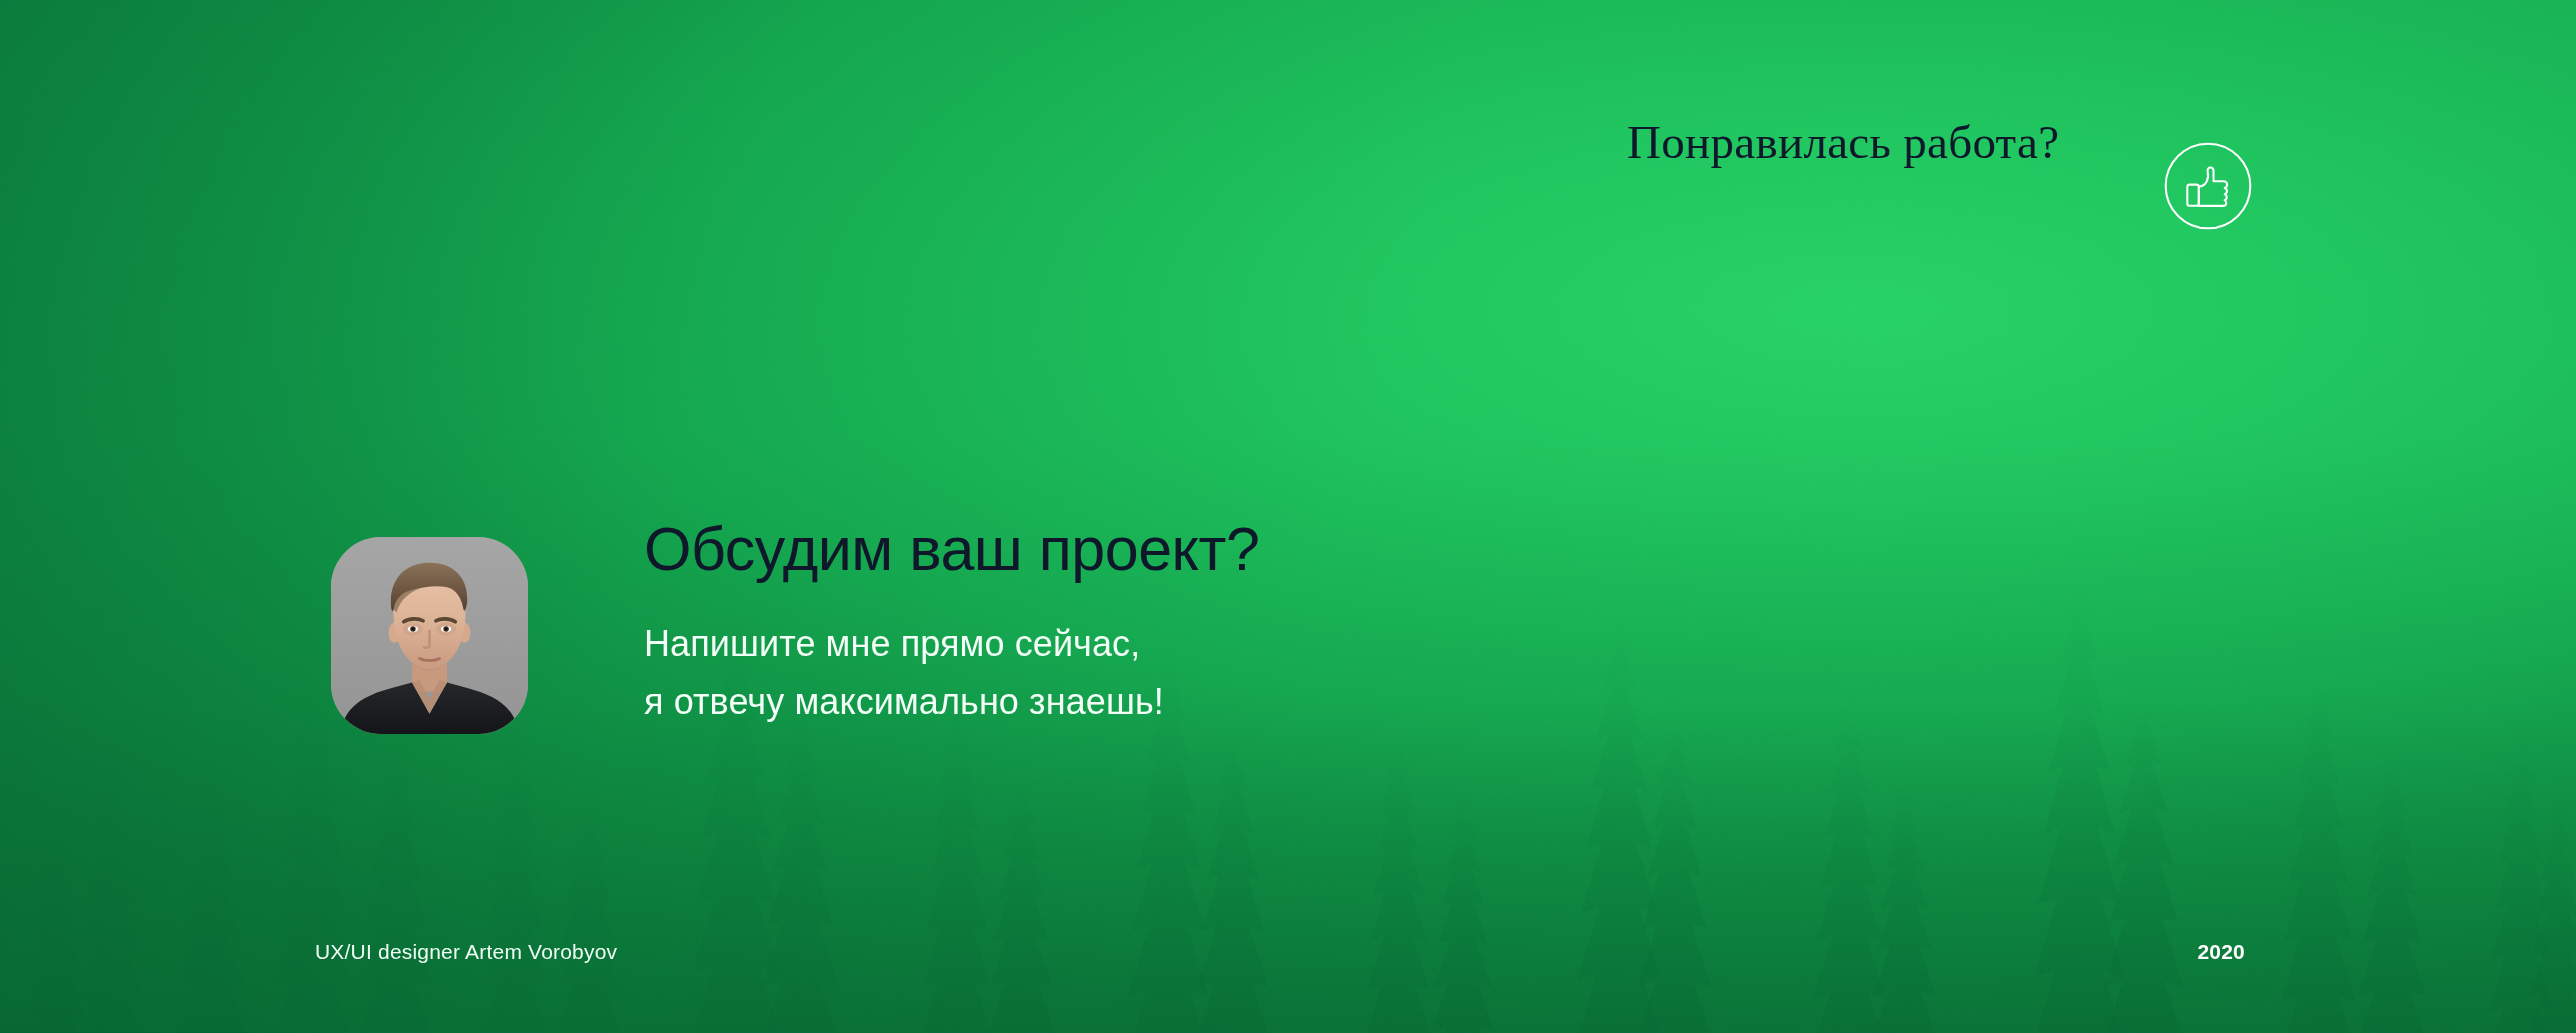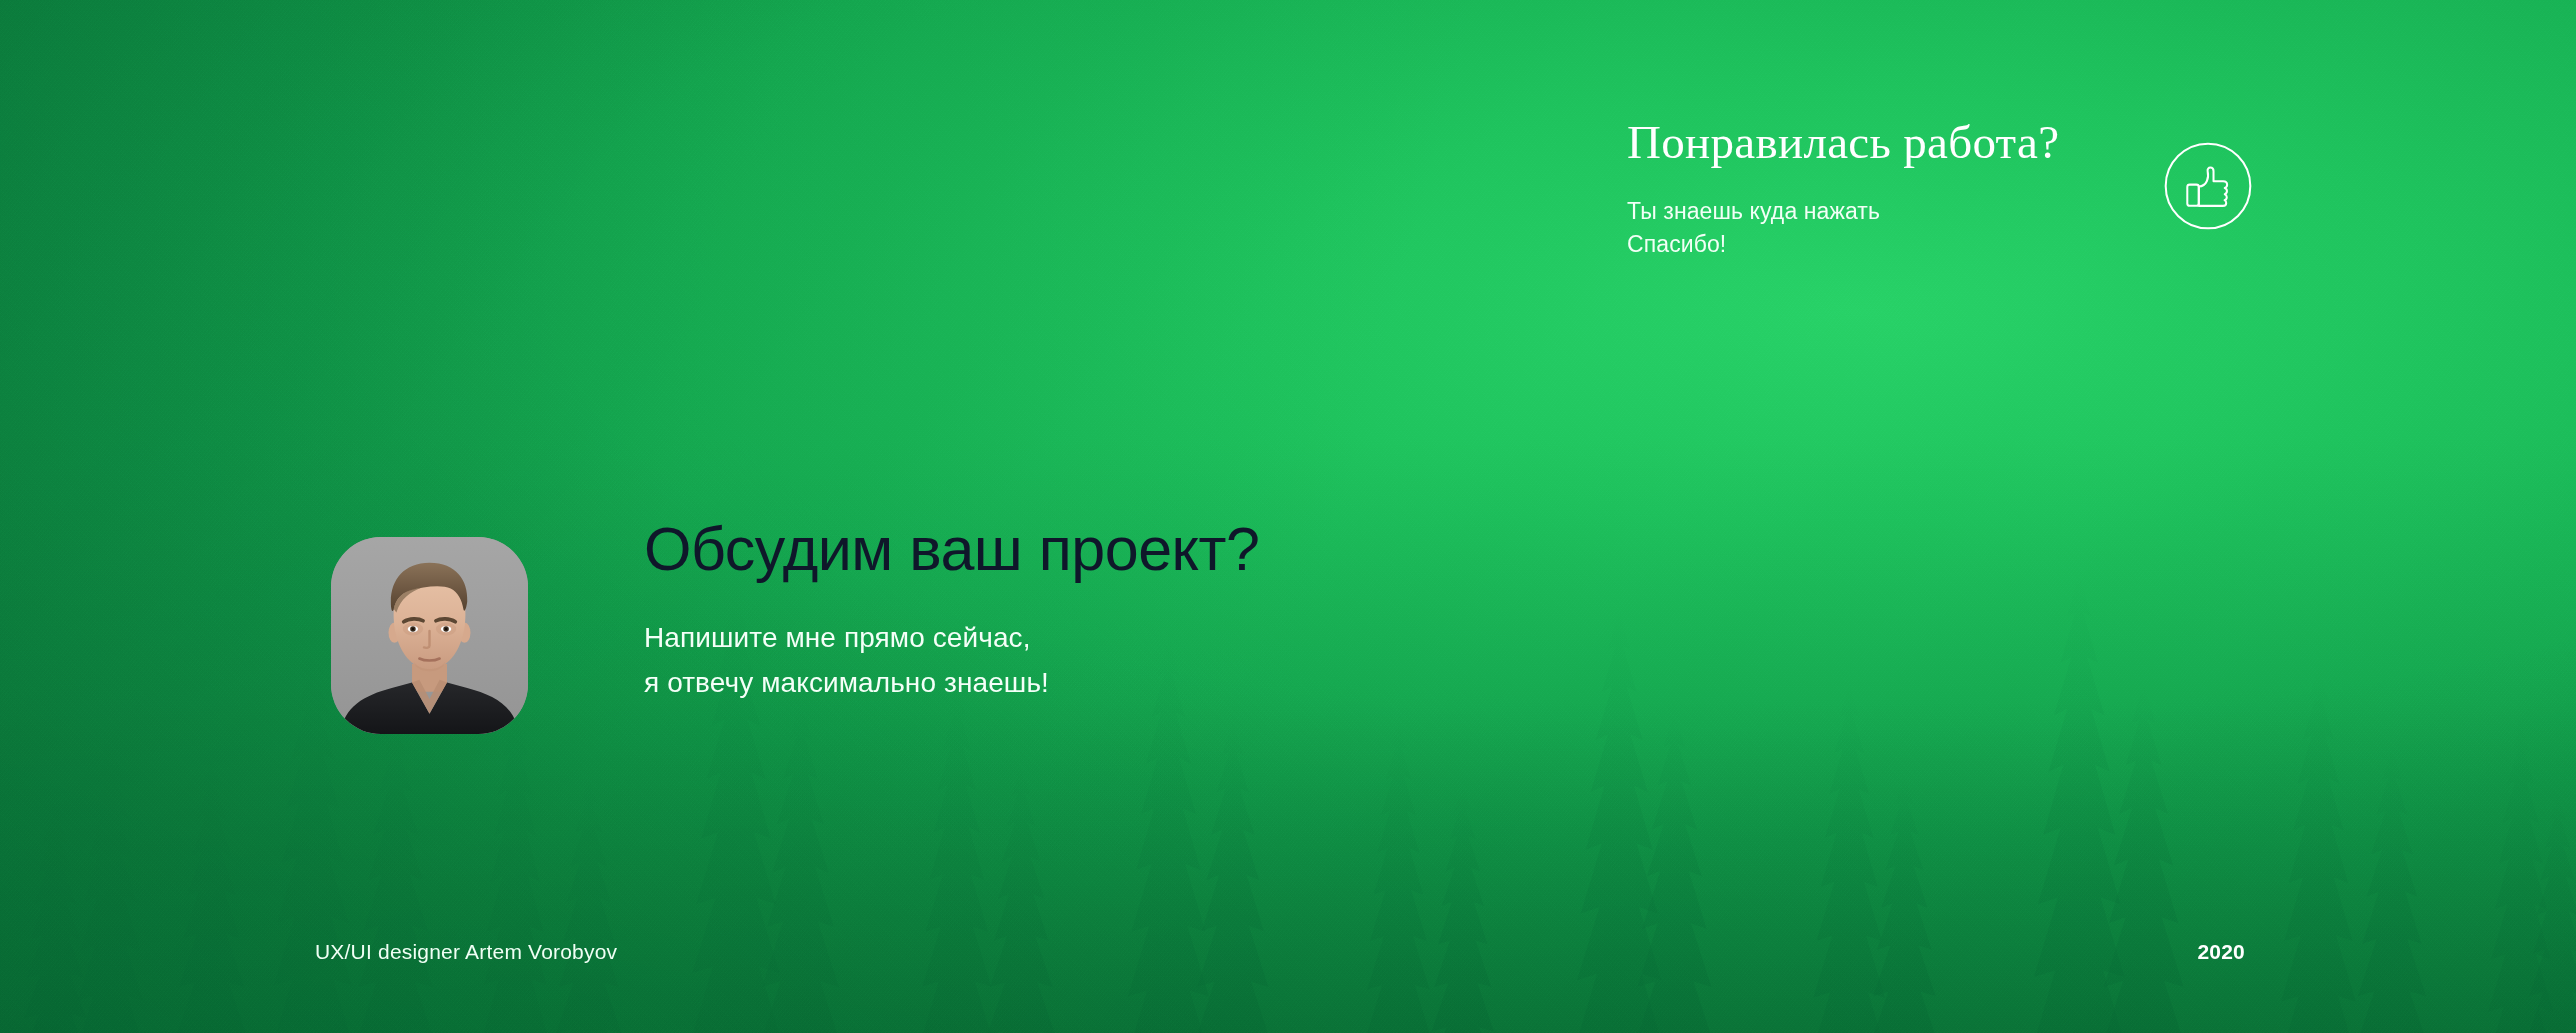--- a/index.html
+++ b/index.html
@@ -65,21 +65,21 @@
   .like-block {
     position: absolute;
     left: 1627px;
     top: 118px;
     width: 662px;
   }
   .like-title {
     font-family: "Liberation Serif", serif;
     font-size: 47px;
     line-height: 1.05;
-    color: #ffffff;
+    color: #0f172a;
     font-weight: 400;
     letter-spacing: 0.3px;
     white-space: nowrap;
   }
   .like-sub {
     margin-top: 28px;
     font-family: "Liberation Sans", sans-serif;
     font-size: 23px;
     line-height: 1.42;
     color: #f2fff6;
@@ -119,21 +119,21 @@
   .contact-title {
     font-size: 61px;
     line-height: 1.06;
     font-weight: 400;
     color: #0f172a;
     letter-spacing: -0.5px;
     white-space: nowrap;
   }
   .contact-sub {
     margin-top: 33px;
-    font-size: 28px;
+    font-size: 36px;
     line-height: 1.62;
     font-weight: 400;
     color: #f4fff8;
     letter-spacing: 0.1px;
   }
   .contact-sub div { white-space: nowrap; }
 
   
   .footer-credit {
     position: absolute;
@@ -216,24 +216,20 @@
       </g>
     </svg>
   </div>
 
   <div class="bg-tint"></div>
   <div class="bg-vignette"></div>
   <div class="grain"></div>
 
   <div class="like-block">
     <div class="like-title">Понравилась работа?</div>
-    <div class="like-sub">
-      <div>Ты знаешь куда нажать</div>
-      <div>Спасибо!</div>
-    </div>
   </div>
 
   <div class="thumb-badge">
     <svg viewBox="0 0 100 100" xmlns="http://www.w3.org/2000/svg">
       <circle cx="50" cy="50" r="46" fill="none" stroke="#ffffff" stroke-width="2.2"></circle>
 
       <rect x="27.5" y="48.5" width="12.5" height="23" rx="2.6" fill="none" stroke="#ffffff" stroke-width="2.2"></rect>
 
       <path d="M40,50.5
                C44.5,50.5 47.2,48.2 48.8,44.6

